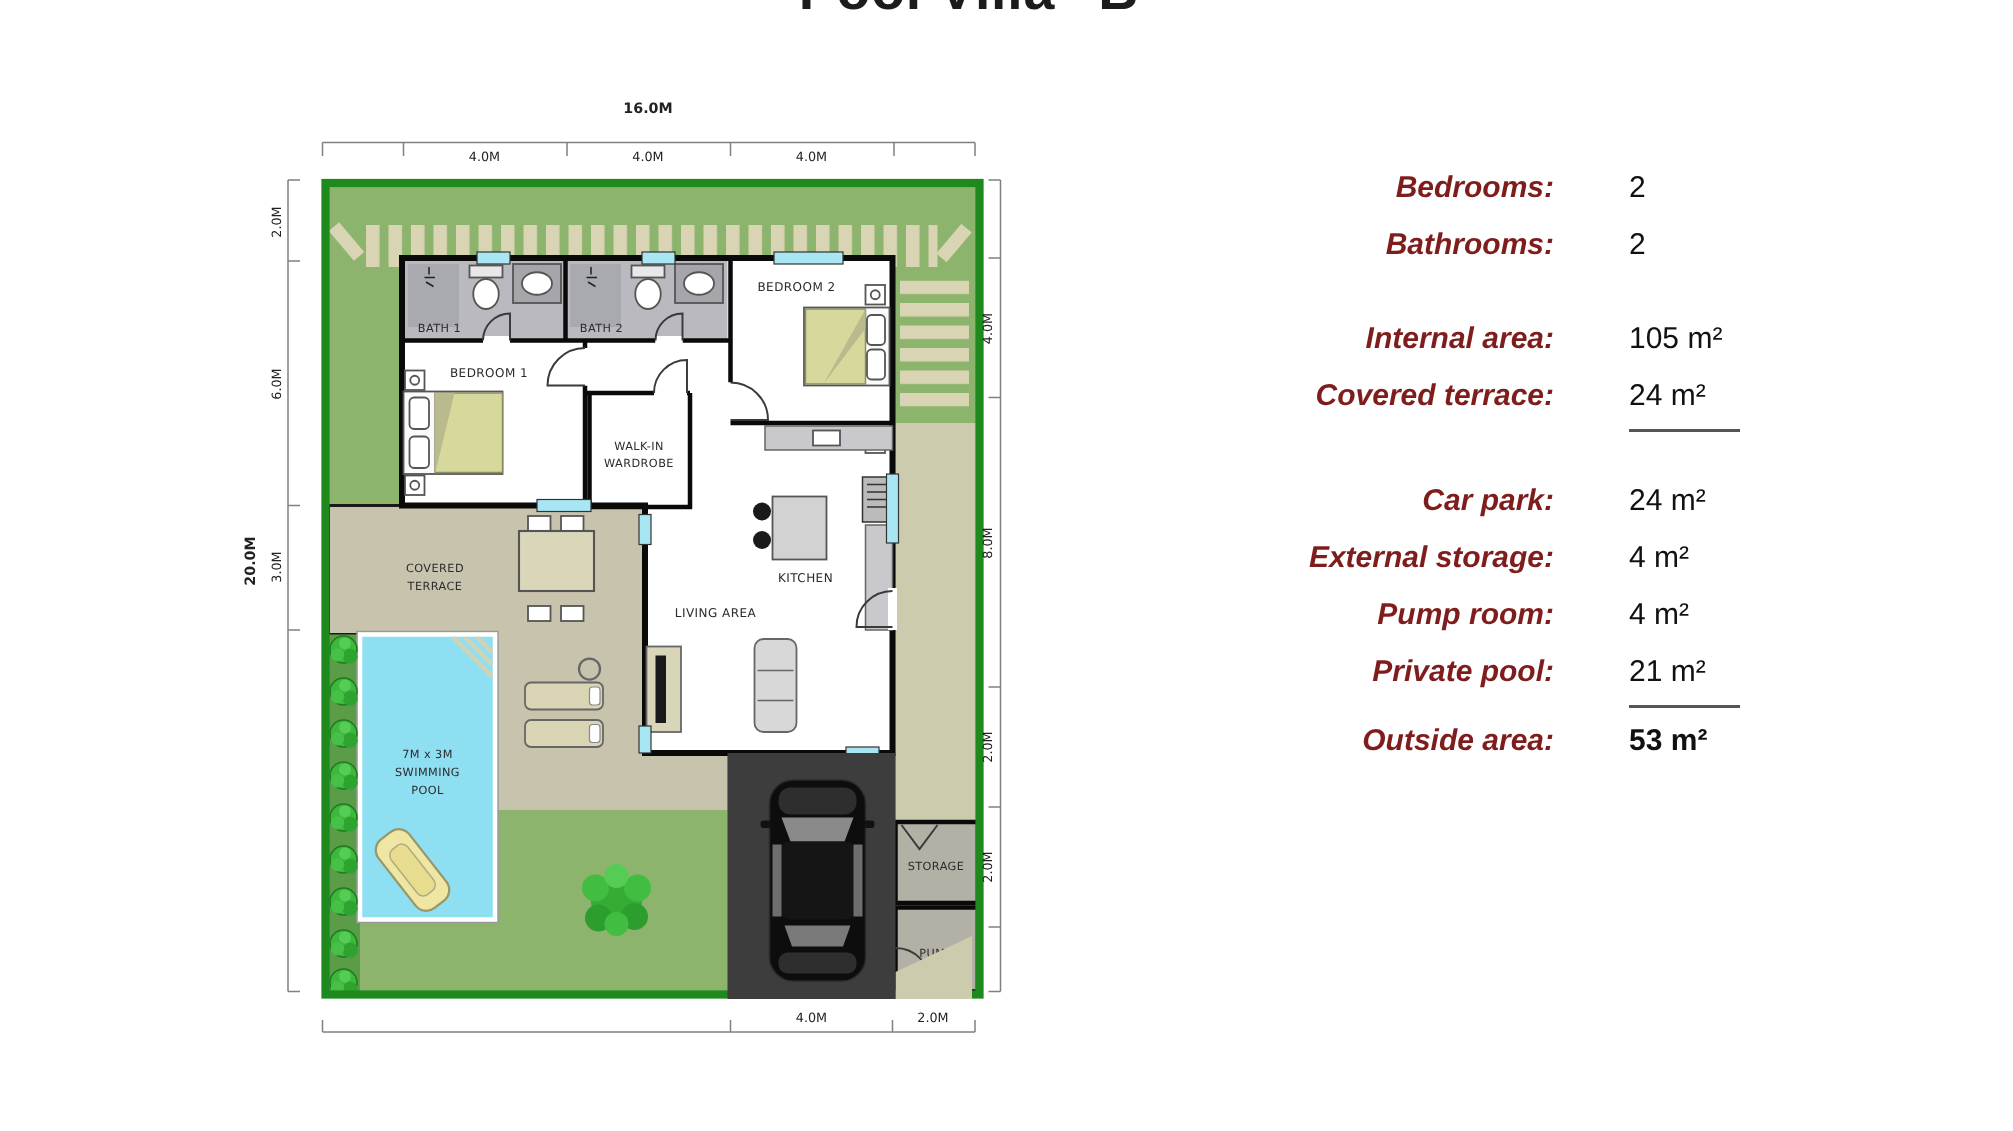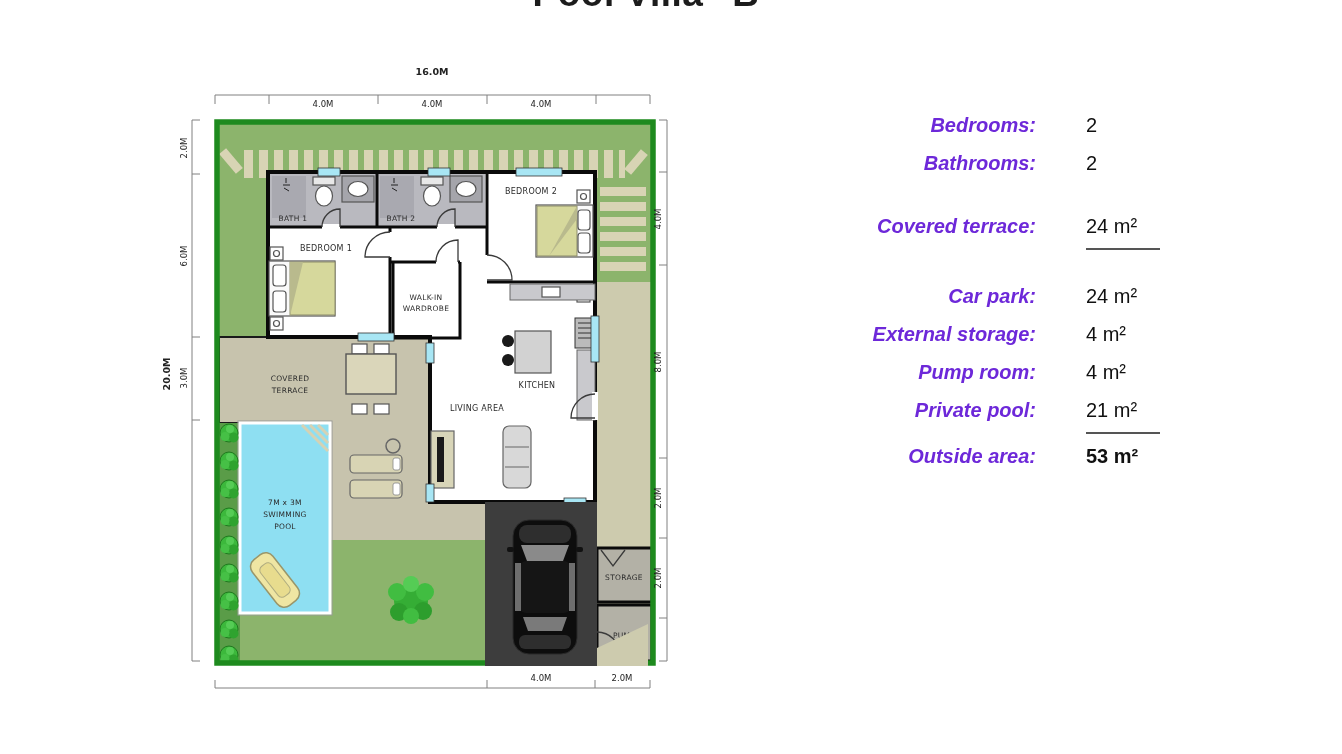--- a/index.html
+++ b/index.html
@@ -7,21 +7,21 @@
        font-family:"Liberation Sans",sans-serif}
   .page{position:absolute;inset:0}
   .title{position:absolute;top:-27px;left:310px;width:690px;text-align:center;
          font-size:37px;font-weight:bold;color:#1c1c1c;letter-spacing:.5px}
   .plan-svg{position:absolute;left:0;top:0}
 
   
   .specs{position:absolute;left:868px;top:106px;width:390px}
   .spec-row{display:flex;height:38px;align-items:center}
   .spec-label{width:168px;text-align:right;font-weight:bold;font-style:italic;
-              font-size:20px;color:#6d28d9;white-space:nowrap}
+              font-size:20px;color:#7f1d1d;white-space:nowrap}
   .spec-value{margin-left:50px;font-size:20px;color:#111;white-space:nowrap}
   .spec-row.bold .spec-value{font-weight:bold}
   .spacer{height:24px}.spacer-lg{height:25px}
   .sum-rule{height:8px;position:relative}
   .sum-rule::after{content:"";position:absolute;left:218px;top:3px;width:74px;
                    border-top:2px solid #555}
 
   
   .f-lawn{fill:var(--c-lawn)} .f-slat{fill:var(--c-slat)} .f-beige{fill:var(--c-beige)}
   .f-deck{fill:var(--c-deck)} .f-pool{fill:var(--c-pool)} .f-bath{fill:var(--c-bath)}
@@ -313,20 +313,24 @@
     <div class="spec-row">
       <div class="spec-label">Bedrooms:</div>
       <div class="spec-value">2</div>
     </div>
     <div class="spec-row">
       <div class="spec-label">Bathrooms:</div>
       <div class="spec-value">2</div>
     </div>
     <div class="spacer-lg"></div>
     <div class="spec-row">
+      <div class="spec-label">Internal area:</div>
+      <div class="spec-value">105 m²</div>
+    </div>
+    <div class="spec-row">
       <div class="spec-label">Covered terrace:</div>
       <div class="spec-value">24 m²</div>
     </div>
     <div class="sum-rule"></div>
     <div class="spacer"></div>
     <div class="spec-row">
       <div class="spec-label">Car park:</div>
       <div class="spec-value">24 m²</div>
     </div>
     <div class="spec-row">

